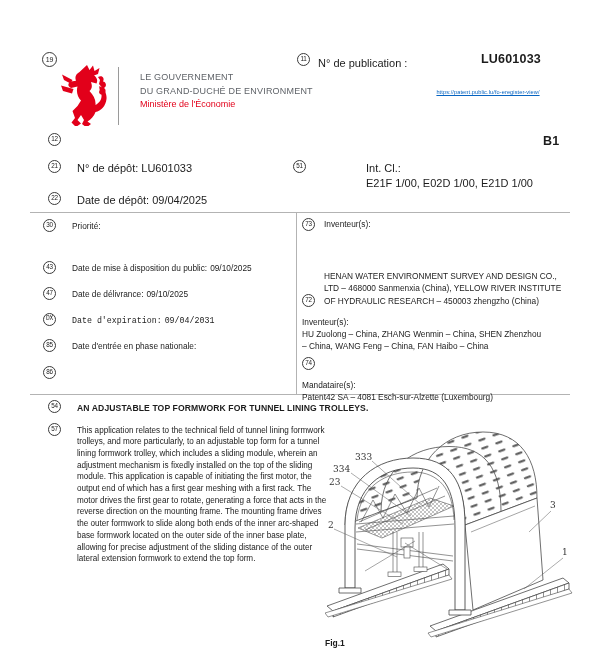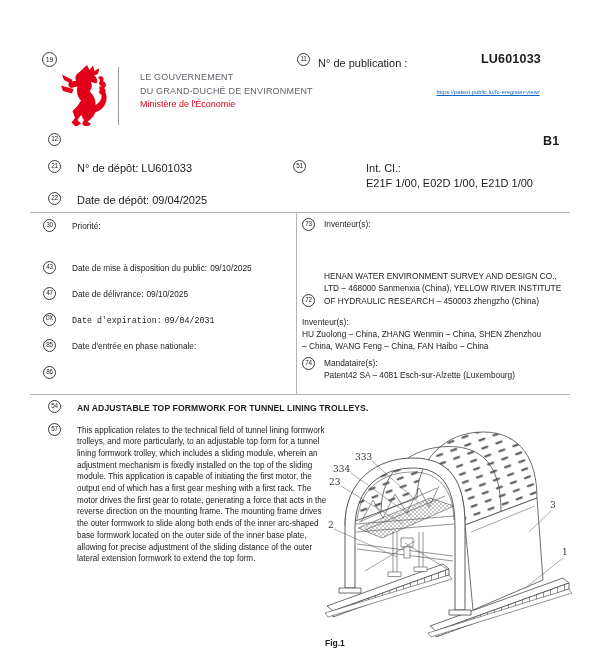--- a/index.html
+++ b/index.html
@@ -127,21 +127,21 @@
       <span class="party-body" style="display:block;margin-top:40px;">HENAN WATER ENVIRONMENT SURVEY AND DESIGN CO., LTD – 468000 Sanmenxia (China), YELLOW RIVER INSTITUTE OF HYDRAULIC RESEARCH – 450003 zhengzho (China)</span>
     </span>
   </div>
   <div class="abs row" style="left:302px;top:294px;gap:9px;flex-direction:column;">
     <span class="inid">72</span>
     <span>
       <span class="party-label" style="display:block;">Inventeur(s):</span>
       <span class="party-body" style="display:block;">HU Zuolong – China, ZHANG Wenmin – China, SHEN Zhenzhou – China, WANG Feng – China, FAN Haibo – China</span>
     </span>
   </div>
-  <div class="abs row" style="left:302px;top:357px;gap:9px;">
+  <div class="abs row" style="left:302px;top:357px;gap:9px;flex-direction:column;">
     <span class="inid">74</span>
     <span>
       <span class="party-label" style="display:block;">Mandataire(s):</span>
       <span class="party-body" style="display:block;">Patent42 SA – 4081 Esch-sur-Alzette (Luxembourg)</span>
     </span>
   </div>
 
   <div class="abs row" style="left:48px;top:400px;">
     <span class="inid">54</span>
     <span class="inv-title" style="padding-top:2.5px;">AN ADJUSTABLE TOP FORMWORK FOR TUNNEL LINING TROLLEYS.</span>

